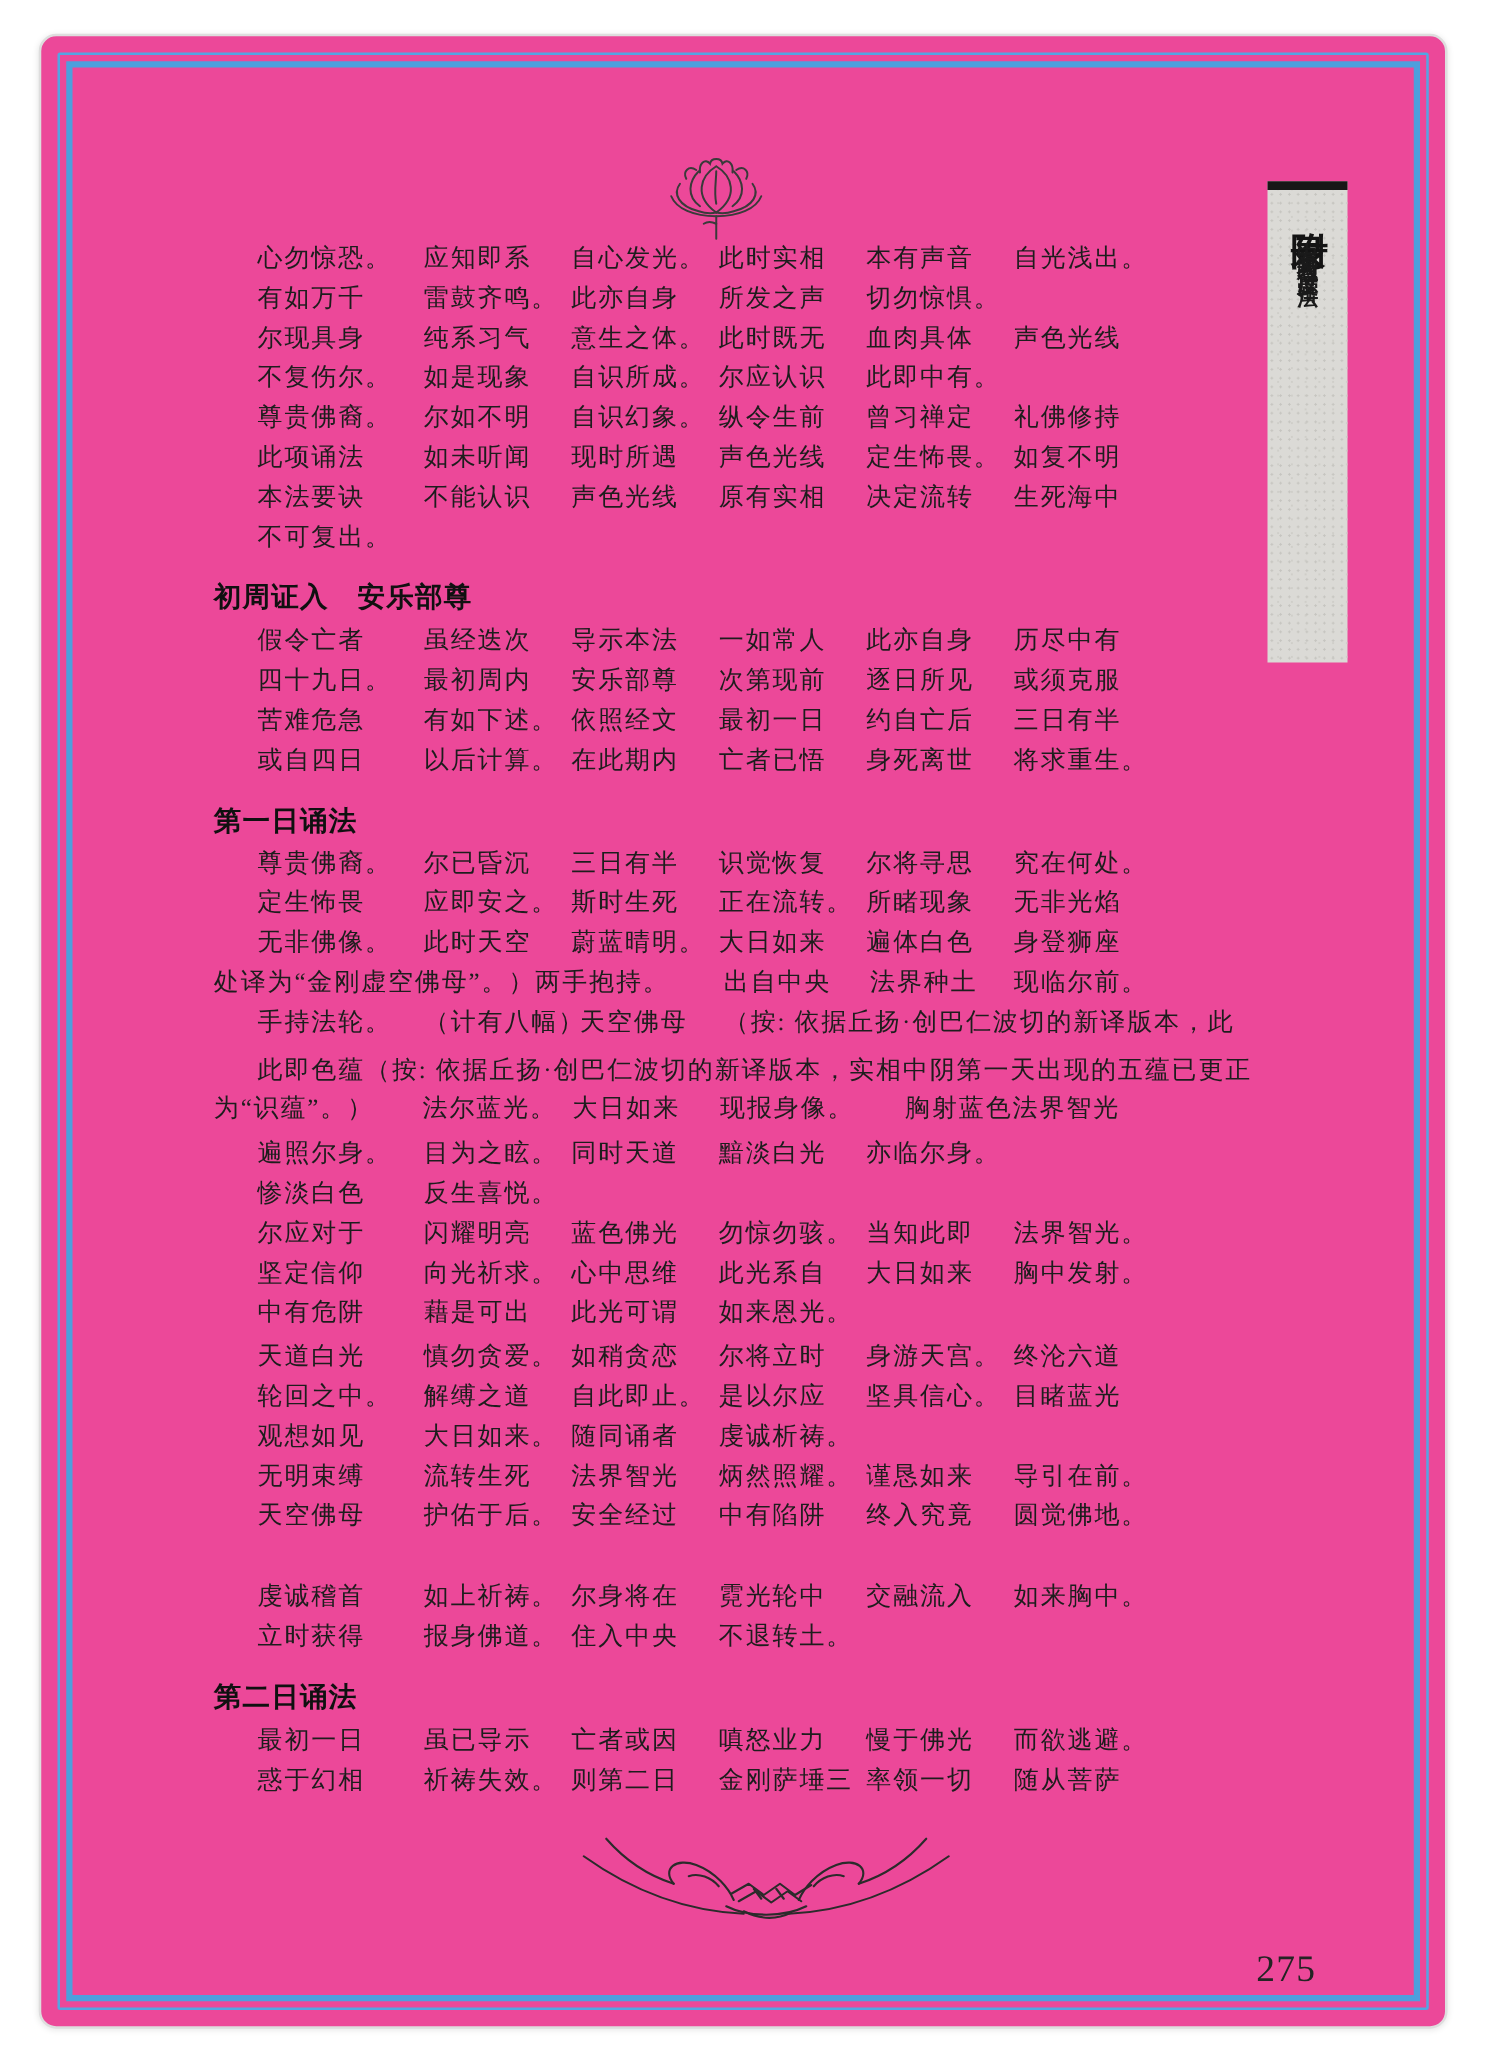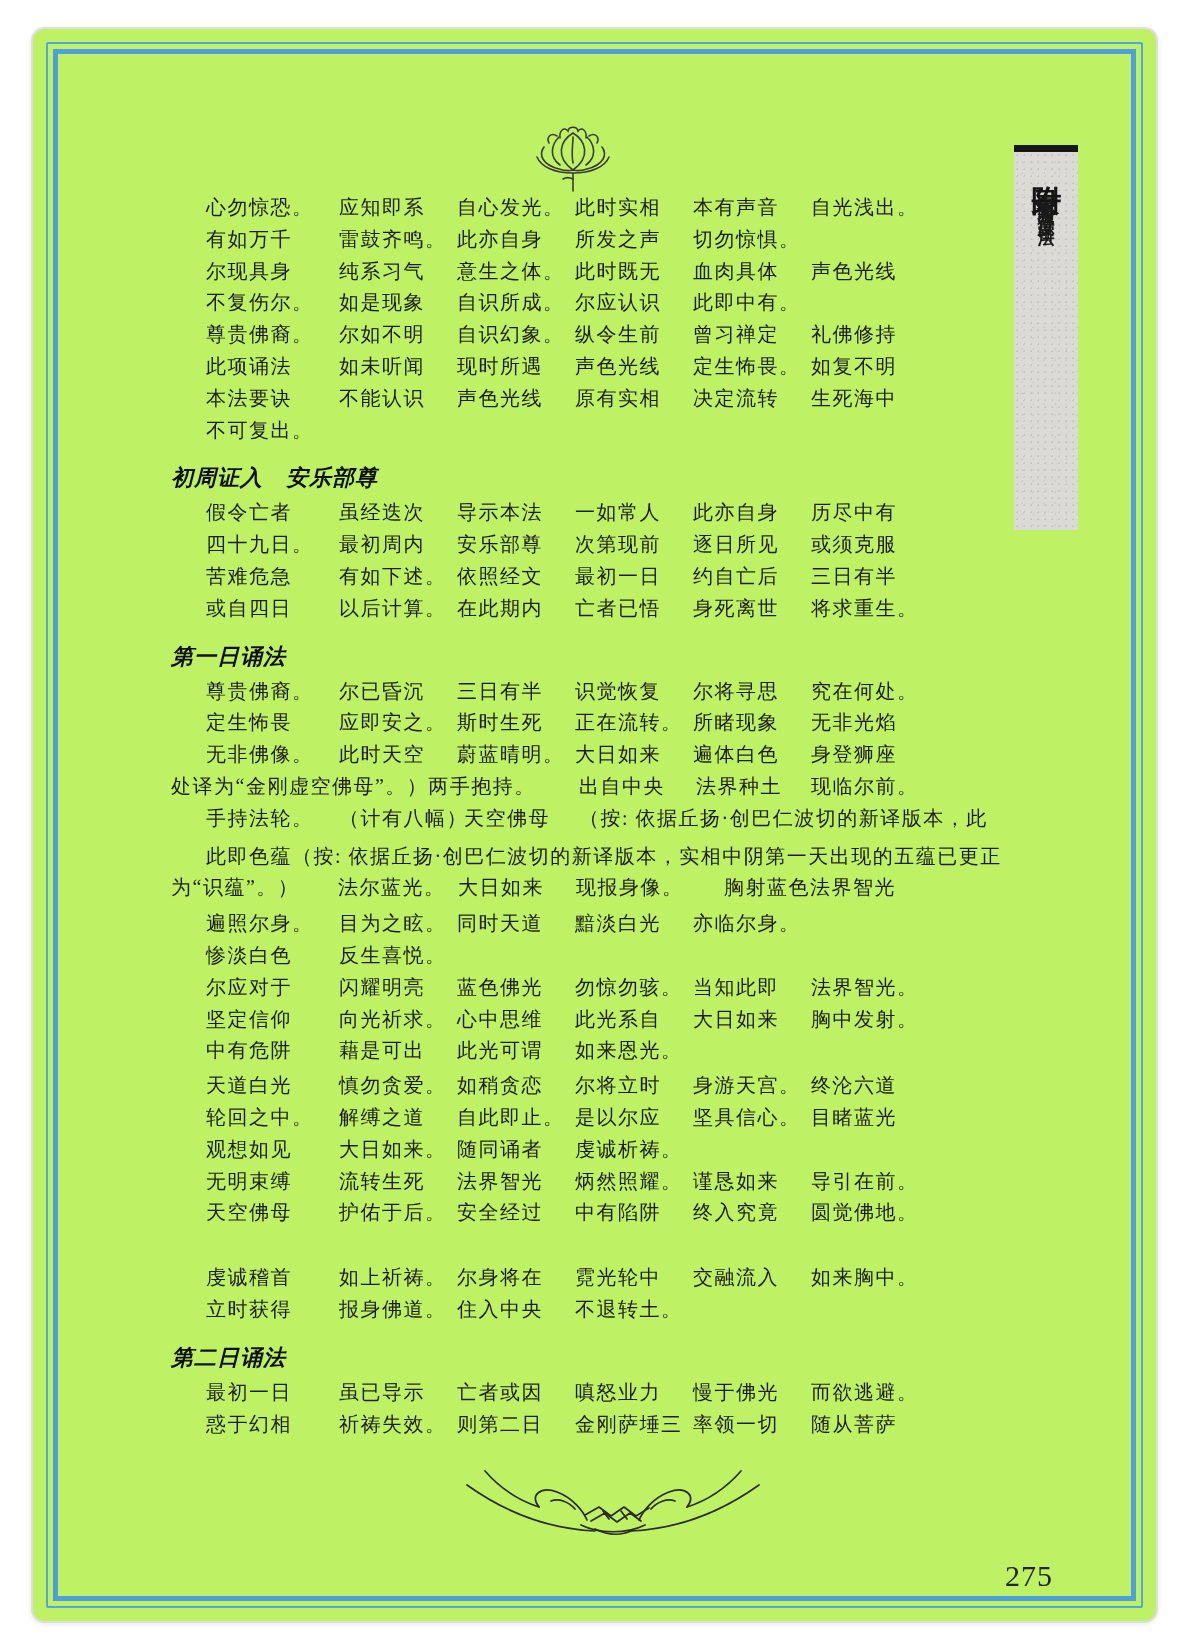--- a/index.html
+++ b/index.html
@@ -2,21 +2,21 @@
 <html><head>
 <meta charset="utf-8">
 <style>
   html,body{margin:0;padding:0;}
   body{
     width:1188px;height:1649px;background:#ffffff;position:relative;
     font-family:"Liberation Serif","DejaVu Serif",serif;color:#1d1d1d;
   }
   .card{
     position:absolute;left:31px;top:27px;width:1123px;height:1592px;
-    background:#bef264;border:2px solid #dedede;border-radius:14px;
+    background:#ec4899;border:2px solid #dedede;border-radius:14px;
     box-shadow:0 1px 5px rgba(0,0,0,.10);
   }
   .frame-thin{position:absolute;inset:13px;border:2px solid #54a5e2;border-radius:2px;pointer-events:none;}
   .frame-thick{position:absolute;inset:20px;border:5px solid #4d9fdd;pointer-events:none;}
 
   
   .lotus{position:absolute;left:480px;top:84px;width:120px;height:82px;}
 
   
   .side-tab{
@@ -40,21 +40,20 @@
   .content{position:absolute;left:173px;top:163px;width:800px;}
   .row{height:31.8px;line-height:31.8px;white-space:nowrap;font-size:20px;letter-spacing:1.5px;}
   .row.flush{margin-left:-35px;}
   .row.gap{margin-top:33px;}
   .cell{display:inline-block;width:118px;vertical-align:top;}
   .row .cell:first-child{width:133px;}
   .heading{
     margin-left:-35px;margin-top:16px;margin-bottom:3px;height:32px;line-height:32px;
     font-family:"Liberation Sans","DejaVu Sans",sans-serif;font-weight:700;font-size:22px;color:#101010;
     letter-spacing:1px;
-    font-style:italic;
   }
 
   
   .hands{position:absolute;left:430px;top:1438px;width:300px;height:84px;}
 
   .page-num{
     position:absolute;left:972px;top:1530px;width:100px;
     font-family:"Liberation Serif","DejaVu Serif",serif;font-size:30px;color:#242424;letter-spacing:1px;
   }
 </style>

